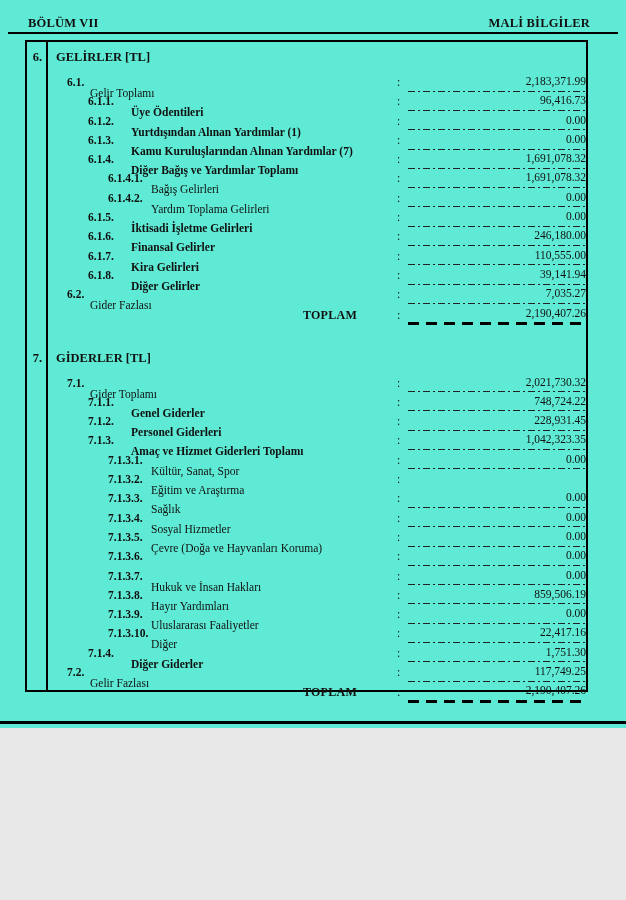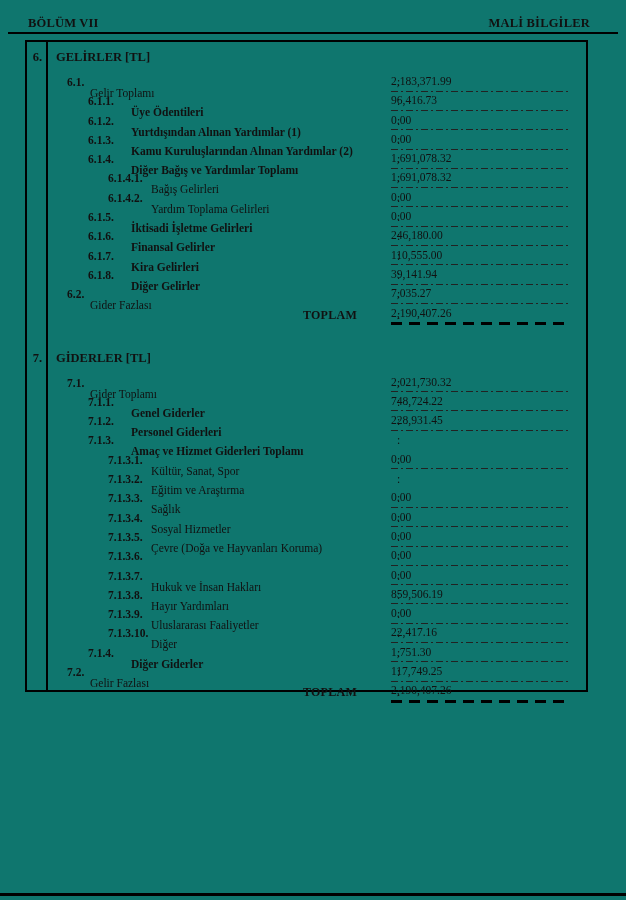--- a/index.html
+++ b/index.html
@@ -1,17 +1,17 @@
 <!DOCTYPE html>
 <html><head>
 <meta charset="utf-8">
 <style>
   html,body{margin:0;padding:0;background:#e8e8e8;}
   .page{
-    position:relative;width:626px;height:900px;background:#0f766e;
+    position:relative;width:626px;height:728px;background:#5eead4;
     margin:0 auto;font-family:"Liberation Serif","DejaVu Serif",serif;color:#111;
     overflow:hidden;
   }
   .hdr-left{position:absolute;left:28px;top:16px;font-weight:bold;font-size:12.5px;letter-spacing:.2px;}
   .hdr-right{position:absolute;right:36px;top:16px;font-weight:bold;font-size:12.5px;letter-spacing:.2px;}
   .hdr-rule{position:absolute;left:8px;top:32px;width:610px;height:2px;background:#000;}
   .box{
     position:absolute;left:25px;top:40px;width:563px;height:652px;
     border:2px solid #000;box-sizing:border-box;
   }
@@ -27,22 +27,22 @@
   .row .num{position:absolute;top:2px;font-weight:bold;}
   .row .lbl{position:absolute;top:13px;white-space:nowrap;}
   .row.lvl2 .num{left:40px;}
   .row.lvl2 .lbl{left:63px;}
   .row.lvl3 .num{left:61px;}
   .row.lvl3 .lbl{left:104px;font-weight:bold;}
   .row.lvl4 .num{left:81px;}
   .row.lvl4 .lbl{left:124px;}
   .colon{position:absolute;left:370px;top:2px;}
   .val{
-    position:absolute;left:364px;top:1px;width:178px;height:17px;
-    text-align:left;font-size:11.5px;
+    position:absolute;left:381px;top:1px;width:178px;height:17px;
+    text-align:right;font-size:11.5px;
     background-image:repeating-linear-gradient(90deg,#222 0 7px,transparent 7px 10px,#222 10px 12px,transparent 12px 15px);
     background-size:100% 1.4px;background-position:0 100%;background-repeat:no-repeat;
   }
   .row.total{height:22px;font-size:12px;}
   .row.total .total-lbl{position:absolute;left:240px;top:2px;width:126px;text-align:center;font-weight:bold;letter-spacing:.3px;}
   .row.total .colon{top:2px;}
   .row.total .val{
     top:1px;height:19px;font-size:11.5px;
     background-image:repeating-linear-gradient(90deg,#000 0 11px,transparent 11px 18px);
     background-size:100% 3.2px;
@@ -79,21 +79,21 @@
               <span class="val">96,416.73</span>
             </div>
             <div class="row lvl3">
               <span class="num">6.1.2.</span>
               <span class="lbl">Yurtdışından Alınan Yardımlar (1)</span>
               <span class="colon">:</span>
               <span class="val">0.00</span>
             </div>
             <div class="row lvl3">
               <span class="num">6.1.3.</span>
-              <span class="lbl">Kamu Kuruluşlarından Alınan Yardımlar (2)</span>
+              <span class="lbl">Kamu Kuruluşlarından Alınan Yardımlar (7)</span>
               <span class="colon">:</span>
               <span class="val">0.00</span>
             </div>
             <div class="row lvl3">
               <span class="num">6.1.4.</span>
               <span class="lbl">Diğer Bağış ve Yardımlar Toplamı</span>
               <span class="colon">:</span>
               <span class="val">1,691,078.32</span>
             </div>
             <div class="row lvl4">
@@ -166,20 +166,21 @@
             <div class="row lvl3">
               <span class="num">7.1.2.</span>
               <span class="lbl">Personel Giderleri</span>
               <span class="colon">:</span>
               <span class="val">228,931.45</span>
             </div>
             <div class="row lvl3">
               <span class="num">7.1.3.</span>
               <span class="lbl">Amaç ve Hizmet Giderleri Toplamı</span>
               <span class="colon">:</span>
+              <span class="val">1,042,323.35</span>
             </div>
             <div class="row lvl4">
               <span class="num">7.1.3.1.</span>
               <span class="lbl">Kültür, Sanat, Spor</span>
               <span class="colon">:</span>
               <span class="val">0.00</span>
             </div>
             <div class="row lvl4">
               <span class="num">7.1.3.2.</span>
               <span class="lbl">Eğitim ve Araştırma</span>

